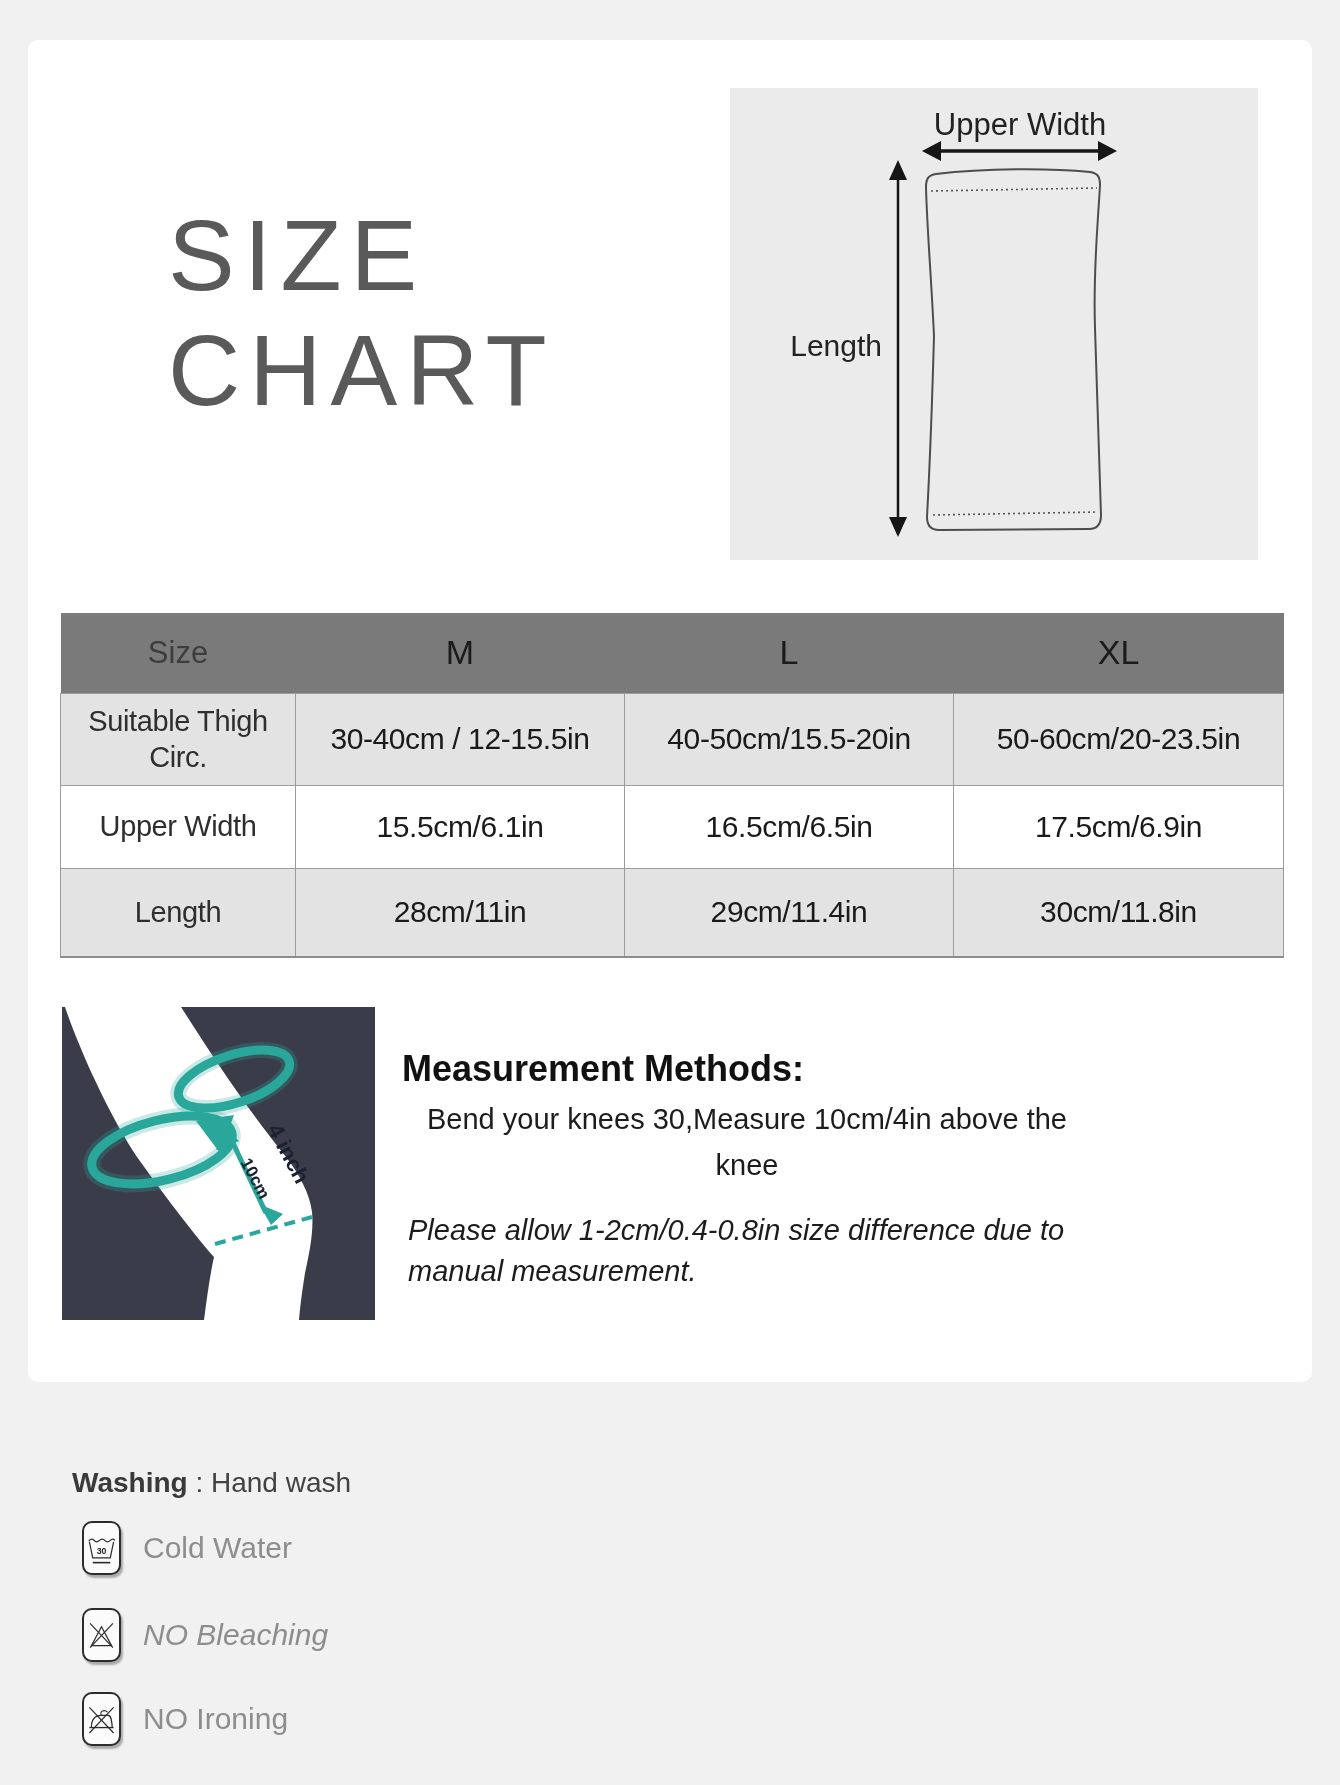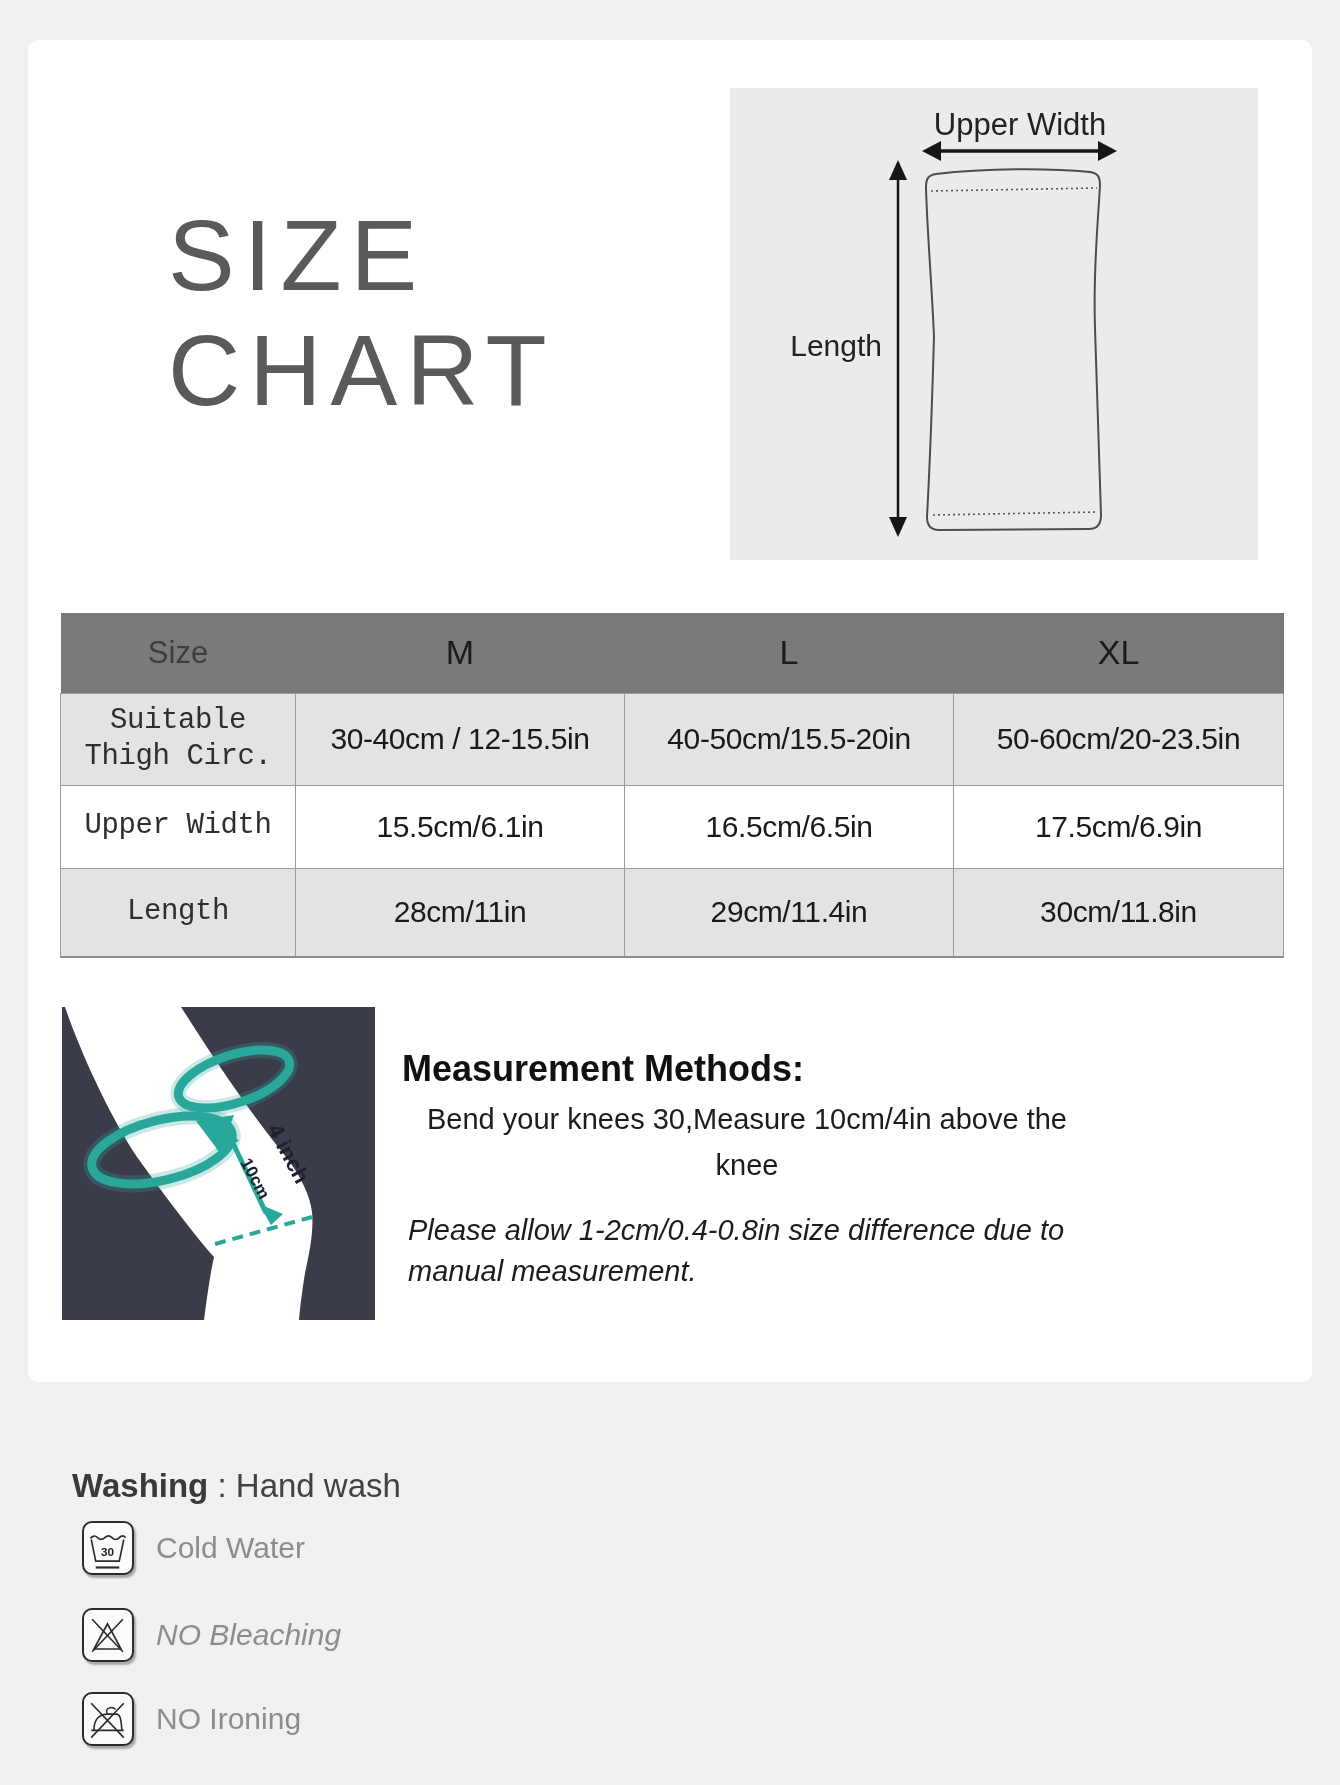--- a/index.html
+++ b/index.html
@@ -27,47 +27,47 @@
     border-collapse:collapse; table-layout:fixed; text-align:center; }
   .size-table th {
     background:#7a7a7a; border:none; height:80px;
     font-size:34px; font-weight:400; color:#1b1b1b;
   }
   .size-table th.size-label { color:#3d3d3d; font-size:31px; }
   .size-table td {
     border:1px solid #9b9b9b; font-size:30px; color:#1a1a1a;
     letter-spacing:-0.4px; vertical-align:middle; padding:0 14px;
   }
-  .size-table td.row-label { font-size:29px; color:#2e2e2e; line-height:1.25;font-family:Liberation Mono, monospace; }
+  .size-table td.row-label { font-size:29px; color:#2e2e2e; line-height:1.25; }
   .size-table tr.shaded td { background:#e3e3e3; }
   .size-table tr.plain td  { background:#ffffff; }
   .size-table tr.r1 td { height:92px; }
   .size-table tr.r2 td { height:83px; }
   .size-table tr.r3 td { height:89px; border-bottom:2px solid #8c8c8c; }
   
   .knee-figure { position:absolute; left:62px; top:1007px; width:313px; height:313px; }
   .mm-heading { position:absolute; left:402px; top:1048px;
     font-size:36px; font-weight:bold; color:#111; }
   .mm-para1 { position:absolute; left:402px; top:1096px; width:690px;
     font-size:29px; line-height:46px; color:#1c1c1c; }
   .mm-para2 { position:absolute; left:402px; top:1210px; width:690px;
     font-size:29px; line-height:41px; color:#1c1c1c; }
   
-  .washing-heading { position:absolute; left:72px; top:1467px; font-size:33px; color:#3a3a3a; }
+  .washing-heading { position:absolute; left:72px; top:1467px; font-size:28px; color:#3a3a3a; }
   .washing-heading .bold { font-weight:bold; }
   .washing-heading .rest { font-weight:400; color:#424242; }
   .care-item { position:absolute; left:82px; display:flex; align-items:center; }
   .care-item.i1 { top:1521px; }
   .care-item.i2 { top:1608px;font-style:italic; }
   .care-item.i3 { top:1692px; }
   .care-icon {
-    width:52px; height:54px; background:#fbfbfb;
+    width:39px; height:54px; background:#fbfbfb;
     border:2.5px solid #2c2c2c; border-radius:10px;
     box-shadow:2px 3px 2px rgba(0,0,0,0.30);
-    display:flex; align-items:center; justify-content:flex-start;
+    display:flex; align-items:center; justify-content:center;
   }
   .care-label { margin-left:22px; font-size:30px; color:#8d8d8d; }
   svg text { font-family:"Liberation Sans", sans-serif; }
 </style>
 </head>
 <body>
 
 <div class="card">
 
   <div>

